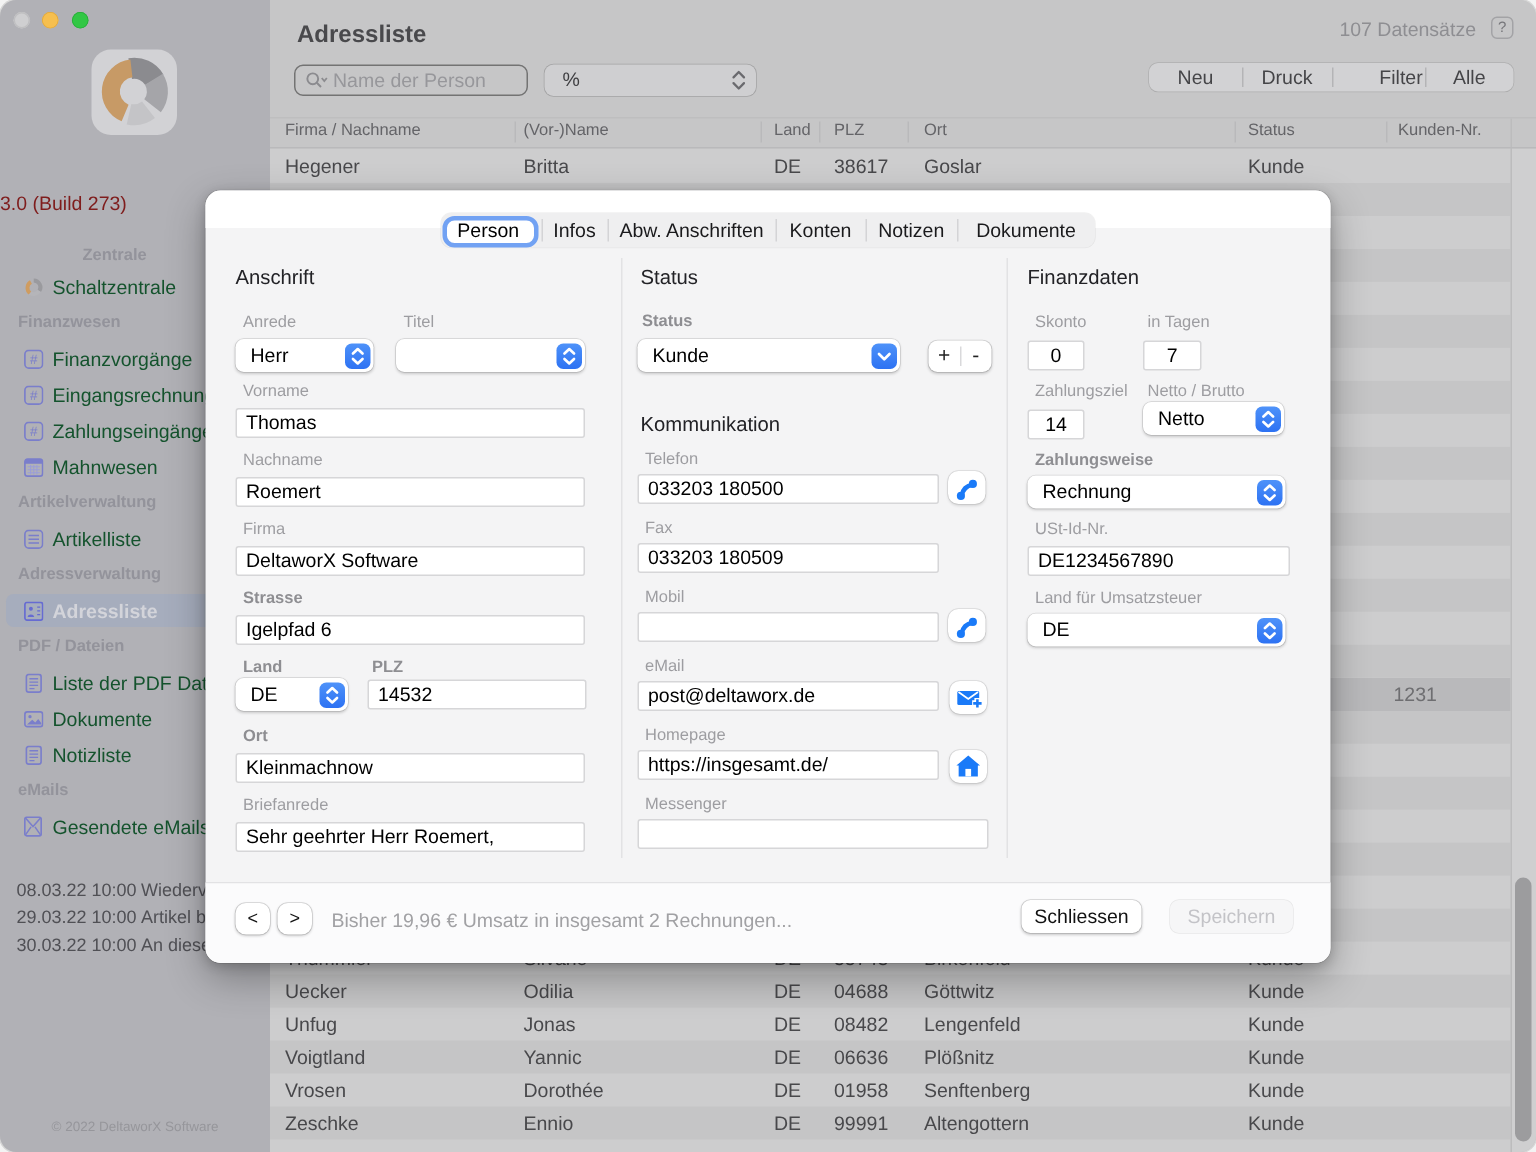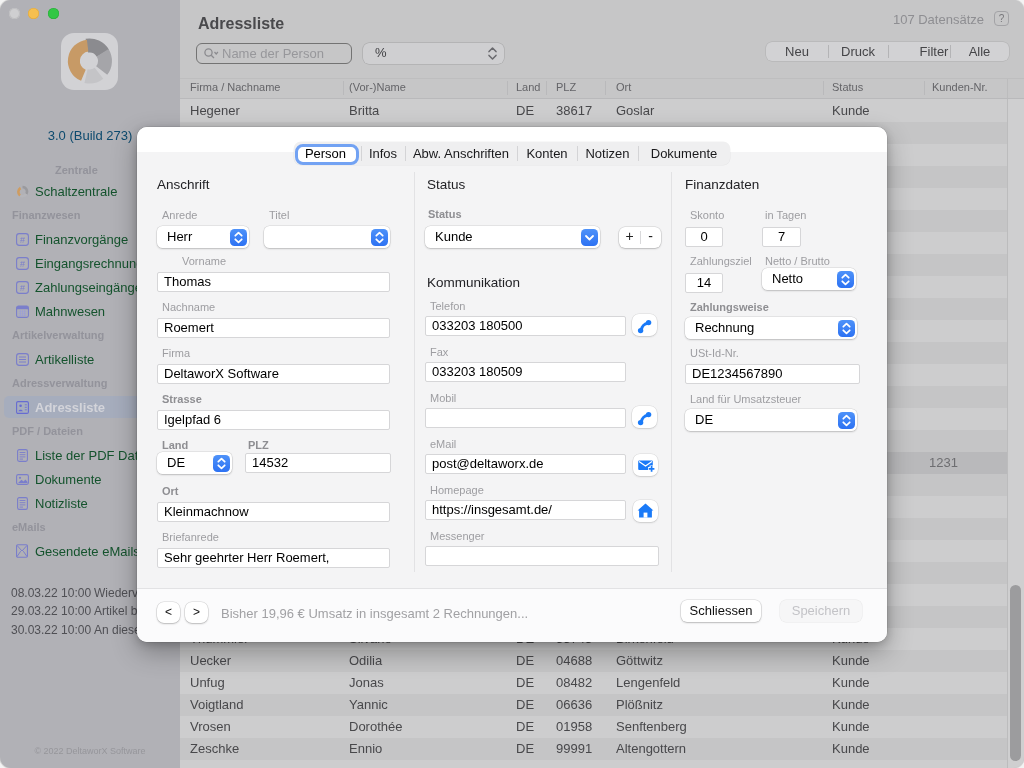--- a/index.html
+++ b/index.html
@@ -164,21 +164,21 @@
   <div id="sidebar">
 
     <div class="abs" style="left:61px; top:33px; width:57px; height:57px; border-radius:13px; background:#d2d2d5;">
       <svg width="57" height="57" viewBox="0 0 57 57">
         <path d="M 25.8 12.7 A 15.5 15.5 0 0 1 41.9 20.2" fill="none" stroke="#8b8b8f" stroke-width="14"></path>
         <path d="M 41.6 19.8 A 15.5 15.5 0 0 1 40.7 37.5" fill="none" stroke="#a5a5a9" stroke-width="14"></path>
         <path d="M 38.0 40.2 A 15.5 15.5 0 0 1 25.0 43.1" fill="none" stroke="#c4c4c7" stroke-width="14"></path>
         <path d="M 26.6 12.6 A 15.5 15.5 0 0 0 22.4 42.3" fill="none" stroke="#c79a66" stroke-width="12"></path>
       </svg>
     </div>
-    <div class="abs" style="left:0; top:128px; width:180px; text-align:center; font-size:13px; color:#0c4a6e;">3.0 (Build 273)</div>
+    <div class="abs" style="left:0; top:128px; width:180px; text-align:left; font-size:13px; color:#7f1d1d;">3.0 (Build 273)</div>
 
     <div class="shead" style="top:164px;margin-left:43px;">Zentrale</div>
     <svg class="sico" style="top:185px;" viewBox="0 0 13 13">
         <path d="M 6.5 2 A 4.5 4.5 0 0 1 10.2 9" fill="none" stroke="#9a9a9e" stroke-width="2.6"></path>
         <path d="M 10.2 9 A 4.5 4.5 0 0 1 4 10.4" fill="none" stroke="#b5b5b9" stroke-width="2.6"></path>
         <path d="M 4 10.4 A 4.5 4.5 0 0 1 4.6 3" fill="none" stroke="#cf9c60" stroke-width="2.6"></path>
       </svg>
     <div class="sitem" style="top:184px;">Schaltzentrale</div>
 
     <div class="shead" style="top:209px;">Finanzwesen</div>
@@ -313,21 +313,21 @@
       <div class="pop" style="left:20px; top:99px; width:92px;">Herr
         <div class="pbtn"><svg width="17" height="17" viewBox="0 0 17 17">
               <path d="M 5.3 6.7 L 8.5 3.7 L 11.7 6.7 M 5.3 10.3 L 8.5 13.3 L 11.7 10.3" fill="none" stroke="#fff" stroke-width="1.75" stroke-linecap="round" stroke-linejoin="round"></path>
             </svg></div>
       </div>
       <div class="pop" style="left:127px; top:99px; width:126px;">&nbsp;
         <div class="pbtn"><svg width="17" height="17" viewBox="0 0 17 17">
               <path d="M 5.3 6.7 L 8.5 3.7 L 11.7 6.7 M 5.3 10.3 L 8.5 13.3 L 11.7 10.3" fill="none" stroke="#fff" stroke-width="1.75" stroke-linecap="round" stroke-linejoin="round"></path>
             </svg></div>
       </div>
-      <div class="lab" style="left:25px; top:128px;margin-left:20px;">Vorname</div>
+      <div class="lab" style="left:25px; top:128px;">Vorname</div>
       <div class="inp" style="left:20px; top:145px; width:233px;">Thomas</div>
       <div class="lab" style="left:25px; top:174px;">Nachname</div>
       <div class="inp" style="left:20px; top:191px; width:233px;">Roemert</div>
       <div class="lab" style="left:25px; top:220px;">Firma</div>
       <div class="inp" style="left:20px; top:237px; width:233px;">DeltaworX Software</div>
       <div class="lab b" style="left:25px; top:266px;">Strasse</div>
       <div class="inp" style="left:20px; top:283px; width:233px;">Igelpfad 6</div>
       <div class="lab b" style="left:25px; top:312px;">Land</div>
       <div class="lab b" style="left:111px; top:312px;">PLZ</div>
       <div class="pop" style="left:20px; top:325px; width:75px;">DE

